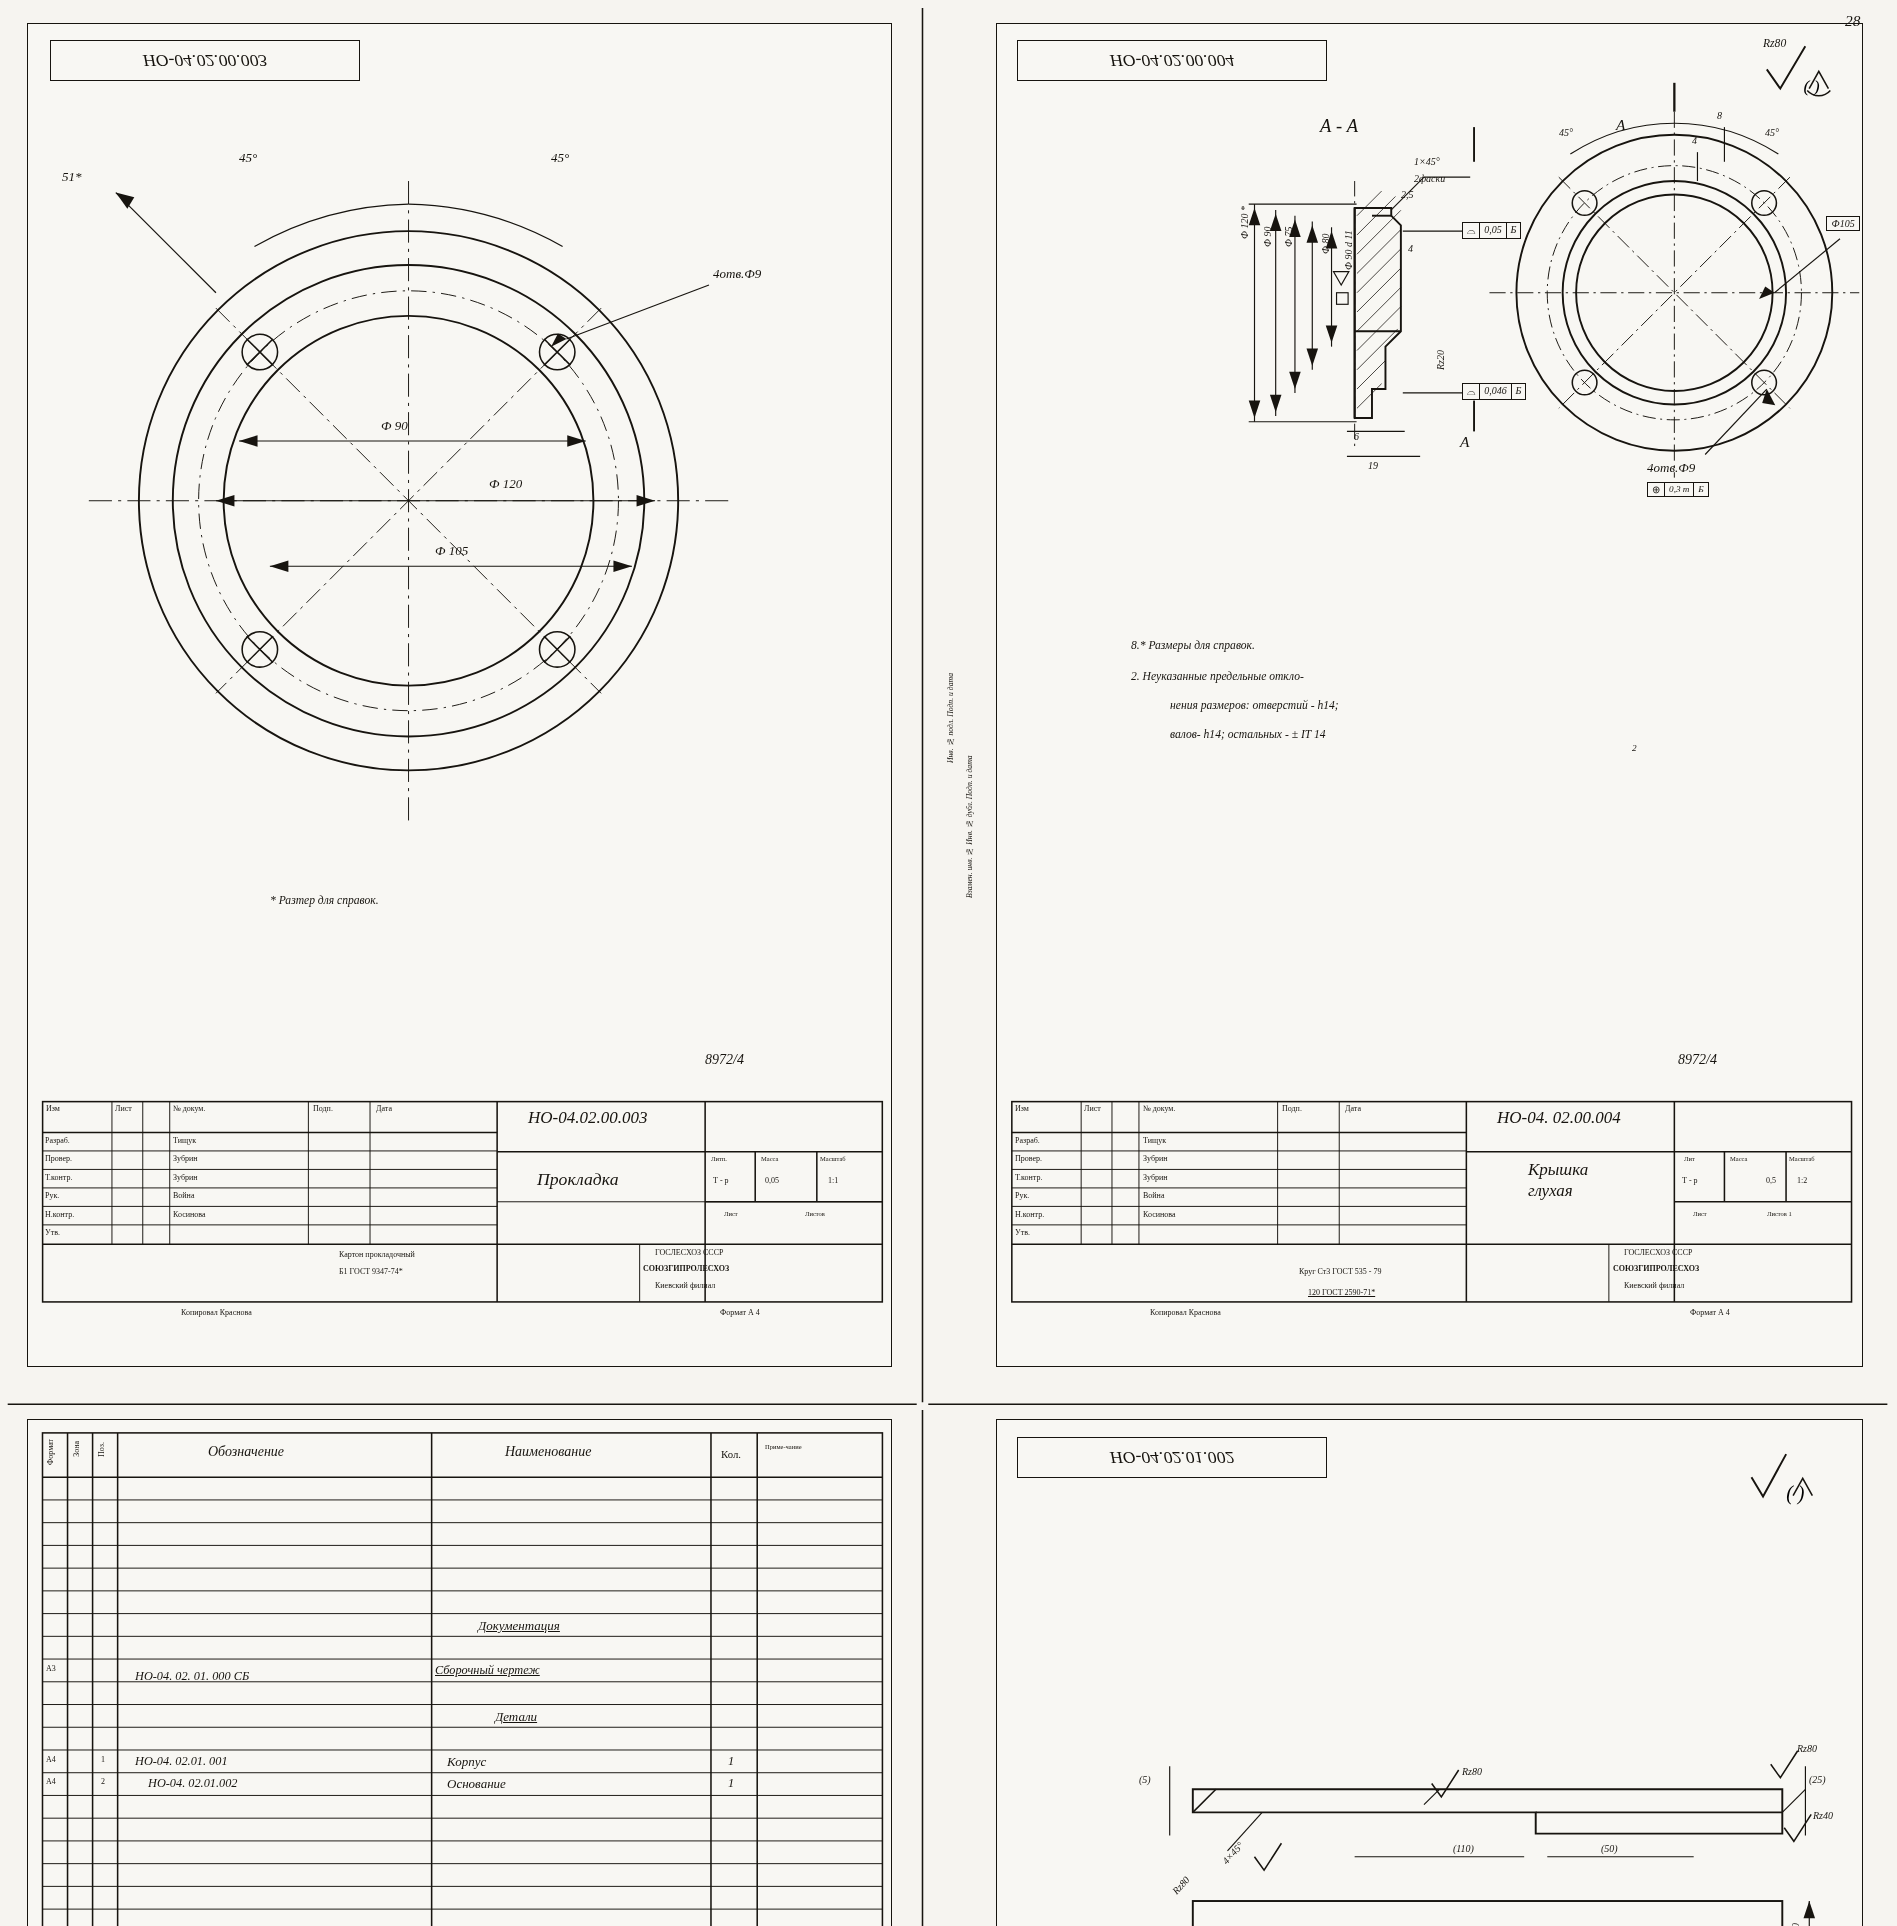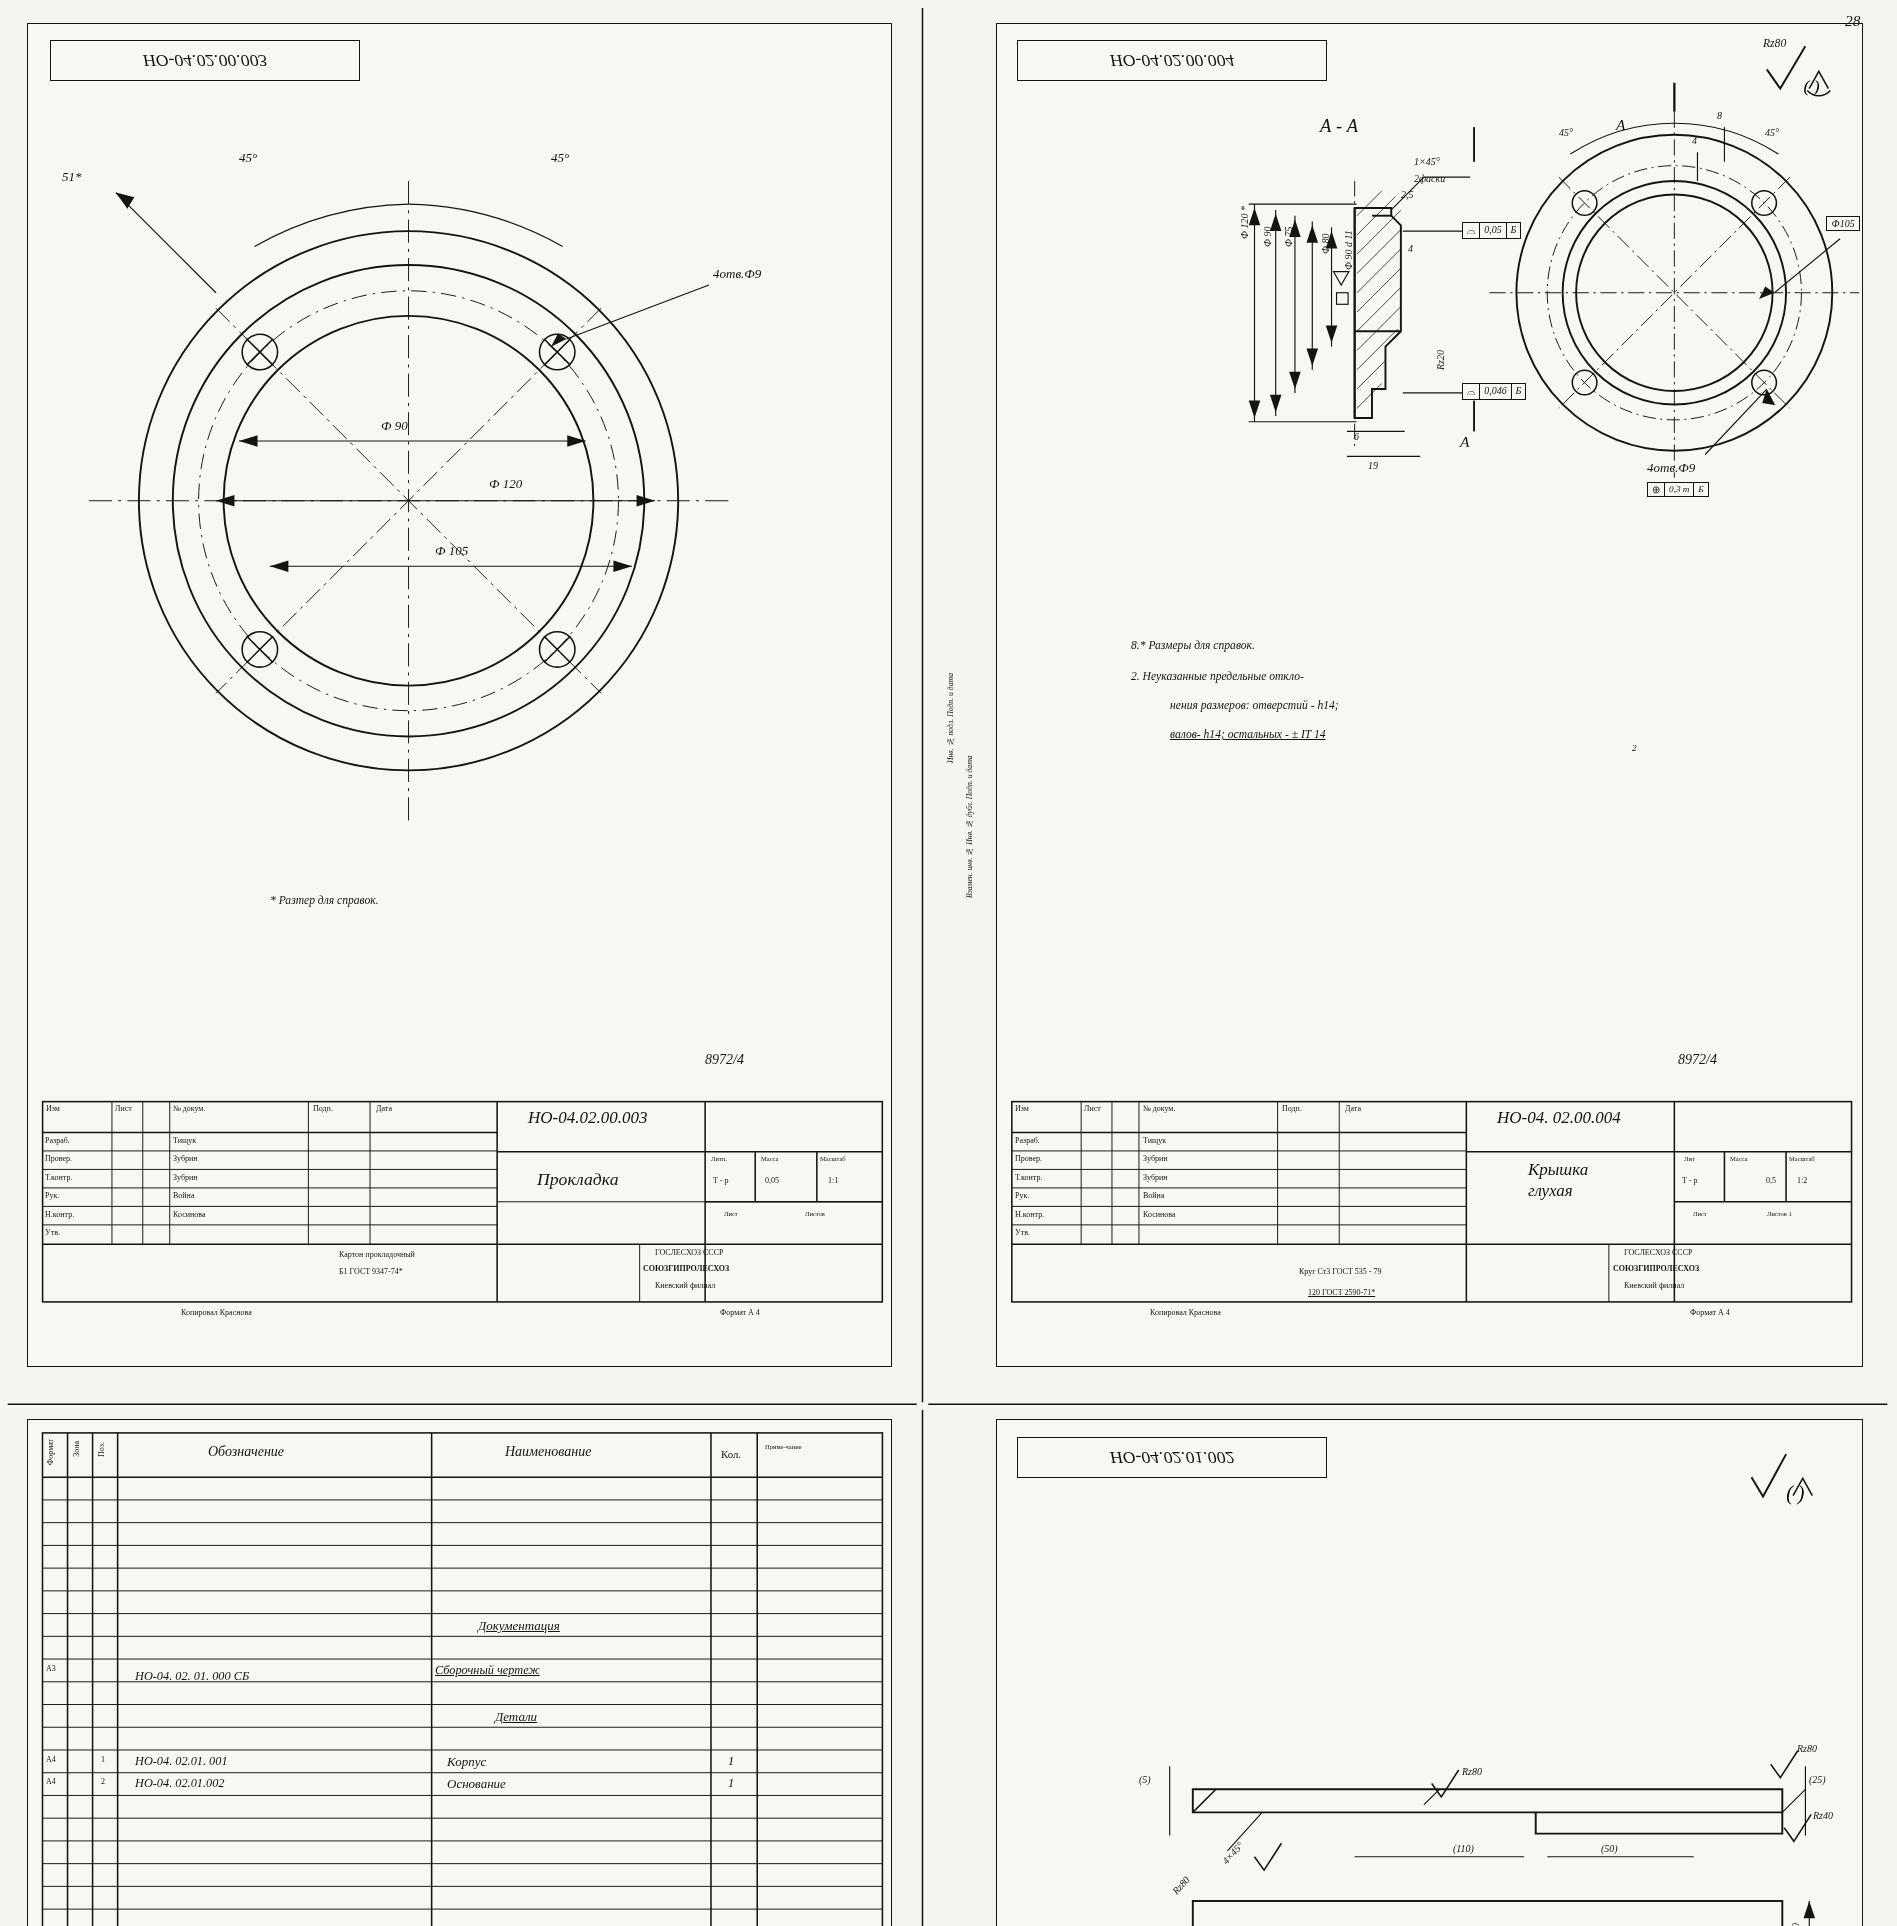--- a/index.html
+++ b/index.html
@@ -347,21 +347,21 @@
     <div class="lbl" style="left:724px;top:460px;font-size:13px;font-style:italic;">4отв.Ф9</div>
     <div style="position:absolute;left:724px;top:482px;border:1.2px solid #17140f;display:flex;">
       <div style="padding:0.8px 3.9px;border-right:1.2px solid #17140f;font-size:10px;">⊕</div>
       <div style="padding:0.8px 3.9px;border-right:1.2px solid #17140f;font-size:9.2px;font-style:italic;">0,3 m</div>
       <div style="padding:0.8px 3.9px;font-size:9.2px;font-style:italic;">Б</div>
     </div>
 
     <div class="lbl note" style="left:208px;top:639px;">8.* Размеры для справок.</div>
     <div class="lbl note" style="left:208px;top:670px;">2. Неуказанные  предельные откло-</div>
     <div class="lbl note" style="left:247px;top:699px;">нения размеров: отверстий - h14;</div>
-    <div class="lbl note" style="left:247px;top:728px;text-decoration:underline;">валов- h14; остальных -  ± IT 14</div>
+    <div class="lbl note" style="left:247px;top:728px;">валов- h14; остальных -  ± IT 14</div>
     <div class="lbl note" style="left:709px;top:743px;font-size:9.2px;">2</div>
     <div class="lbl" style="left:755px;top:1052px;font-size:14px;font-style:italic;">8972/4</div>
 
     <svg width="975" height="1404" viewBox="0 0 2530 3645">
       <g stroke="#17140f" stroke-width="4" fill="none">
         <rect x="230" y="2860" width="2180" height="520"></rect>
         <line x1="230" y1="2940" x2="1410" y2="2940"></line>
         <line x1="1410" y1="2860" x2="1410" y2="3380"></line>
         <line x1="1950" y1="2860" x2="1950" y2="3380"></line>
         <line x1="230" y1="3230" x2="2410" y2="3230"></line>
@@ -510,21 +510,21 @@
     <div class="lbl" style="left:495px;top:305px;font-size:13px;font-style:italic;text-decoration:underline;">Детали</div>
 
     <div class="lbl small" style="left:46px;top:351px;">А4</div>
     <div class="lbl small" style="left:101px;top:351px;">1</div>
     <div class="lbl" style="left:135px;top:350px;font-size:12.3px;font-style:italic;">НО-04. 02.01. 001</div>
     <div class="lbl" style="left:447px;top:350px;font-size:13px;font-style:italic;">Корпус</div>
     <div class="lbl" style="left:728px;top:350px;font-size:12.3px;font-style:italic;">1</div>
 
     <div class="lbl small" style="left:46px;top:373px;">А4</div>
     <div class="lbl small" style="left:101px;top:373px;">2</div>
-    <div class="lbl" style="left:135px;top:372px;font-size:12.3px;font-style:italic;">НО-04. 02.01.002</div>
+    <div class="lbl" style="left:148px;top:372px;font-size:12.3px;font-style:italic;">НО-04. 02.01.002</div>
     <div class="lbl" style="left:447px;top:372px;font-size:13px;font-style:italic;">Основание</div>
     <div class="lbl" style="left:728px;top:372px;font-size:12.3px;font-style:italic;">1</div>
 
     <svg width="923" height="1367" viewBox="0 0 2395 3548">
       <g stroke="#17140f" stroke-width="4" fill="none">
         <rect x="110" y="3020" width="2180" height="440"></rect>
         <line x1="110" y1="3110" x2="1120" y2="3110"></line>
         <line x1="1120" y1="3020" x2="1120" y2="3460"></line>
         <line x1="1725" y1="3200" x2="1725" y2="3460"></line>
         <line x1="110" y1="3345" x2="2290" y2="3345"></line>

